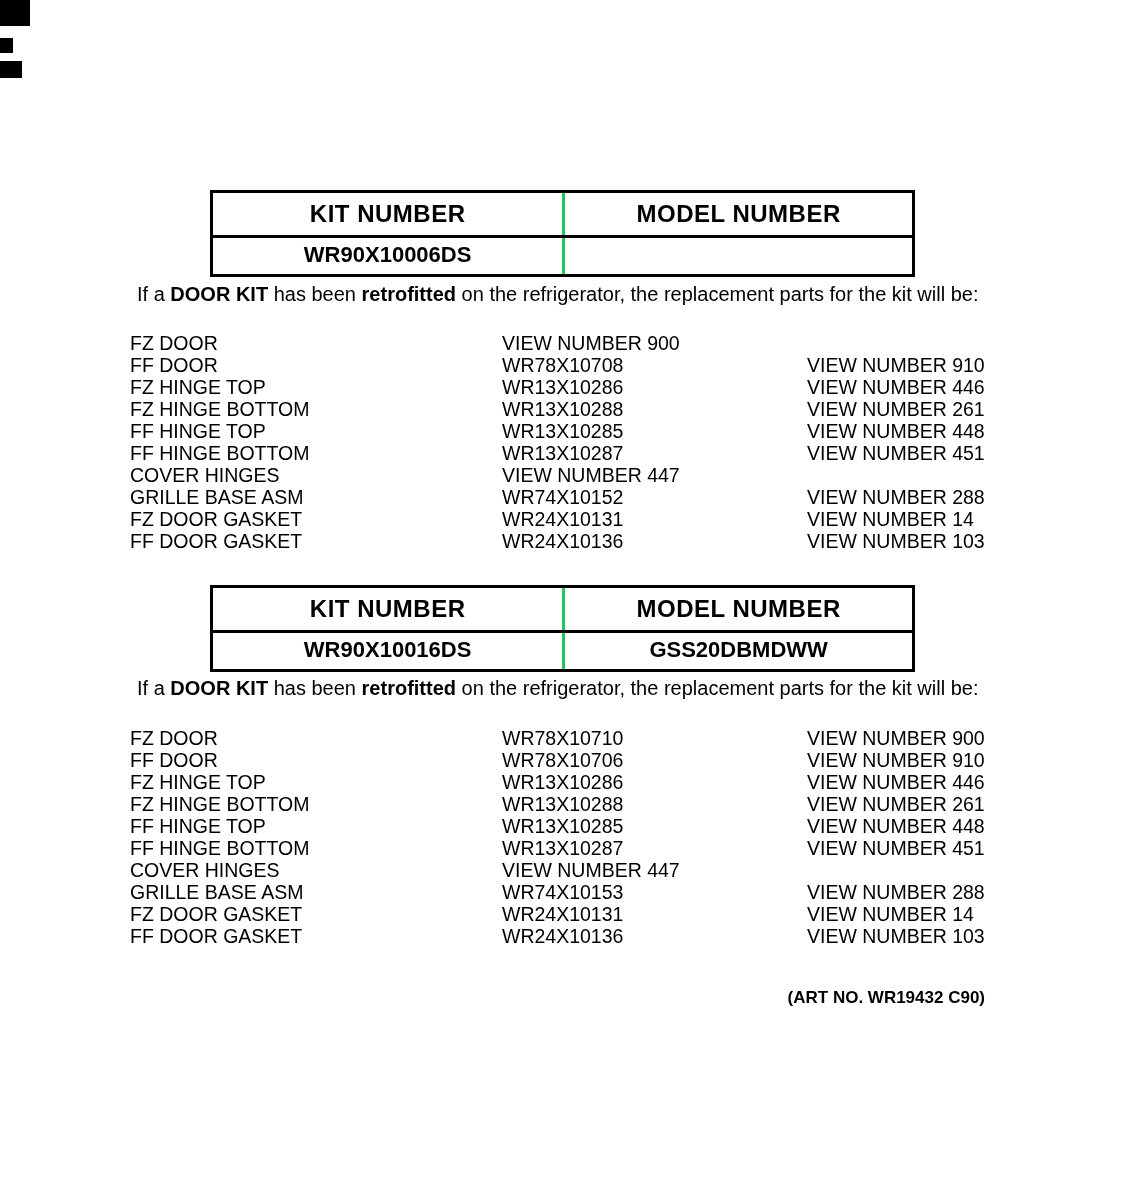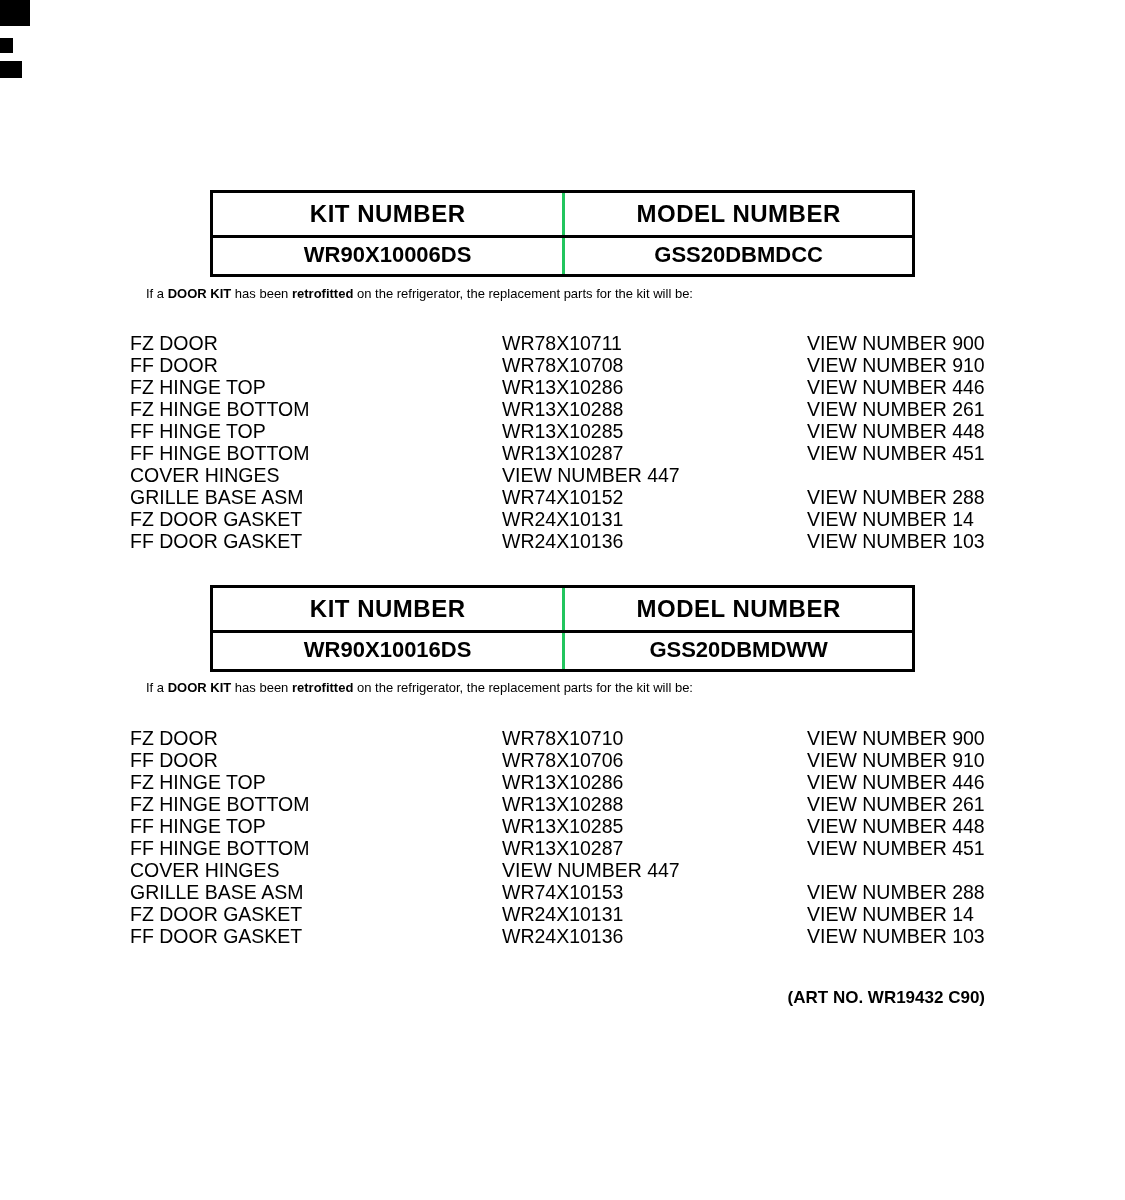--- a/index.html
+++ b/index.html
@@ -39,22 +39,22 @@
   }
   .kt-vals .kt-cell {
     font-size: 22px;
     line-height: 26px;
     padding: 4px 0 6px 0;
   }
 
   
   .notice {
     position: absolute;
-    left: 146px;
-    font-size: 13px;
+    left: 137px;
+    font-size: 20px;
     line-height: 24px;
     white-space: nowrap;
   }
   .notice .bold { font-weight: bold; }
 
   
   .parts { position: absolute; left: 130px; }
   .part-row {
     display: grid;
     grid-template-columns: 372px 305px auto;
@@ -82,33 +82,31 @@
   <div class="scan-mark" style="left:0; top:38px; width:13px; height:15px;"></div>
   <div class="scan-mark" style="left:0; top:61px; width:22px; height:17px;"></div>
 
   <div class="kit-table" style="top:190px;">
     <div class="kt-row kt-head">
       <div class="kt-cell">KIT NUMBER</div>
       <div class="kt-cell">MODEL NUMBER</div>
     </div>
     <div class="kt-row kt-vals">
       <div class="kt-cell">WR90X10006DS</div>
-      <div class="kt-cell">GSS20DBMDCC</div>
     </div>
   </div>
 
   <p class="notice" style="top:282px;">
     <span>If a </span><span class="bold">DOOR KIT</span><span> has been </span><span class="bold">retrofitted</span><span> on the refrigerator, the replacement parts for the kit will be:</span>
   </p>
 
   <div class="parts" style="top:332px;">
 
       <div class="part-row">
         <span>FZ DOOR</span>
-        <span>WR78X10711</span>
         <span>VIEW NUMBER 900</span>
       </div>
 
       <div class="part-row">
         <span>FF DOOR</span>
         <span>WR78X10708</span>
         <span>VIEW NUMBER 910</span>
       </div>
 
       <div class="part-row">

